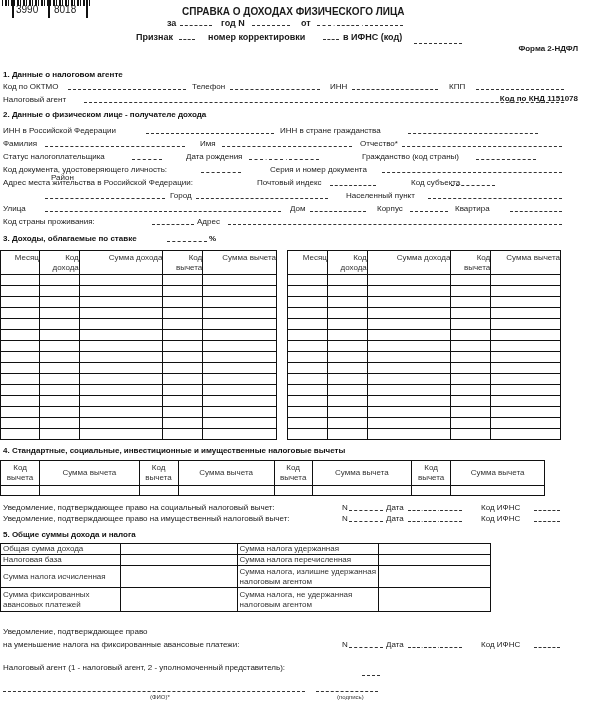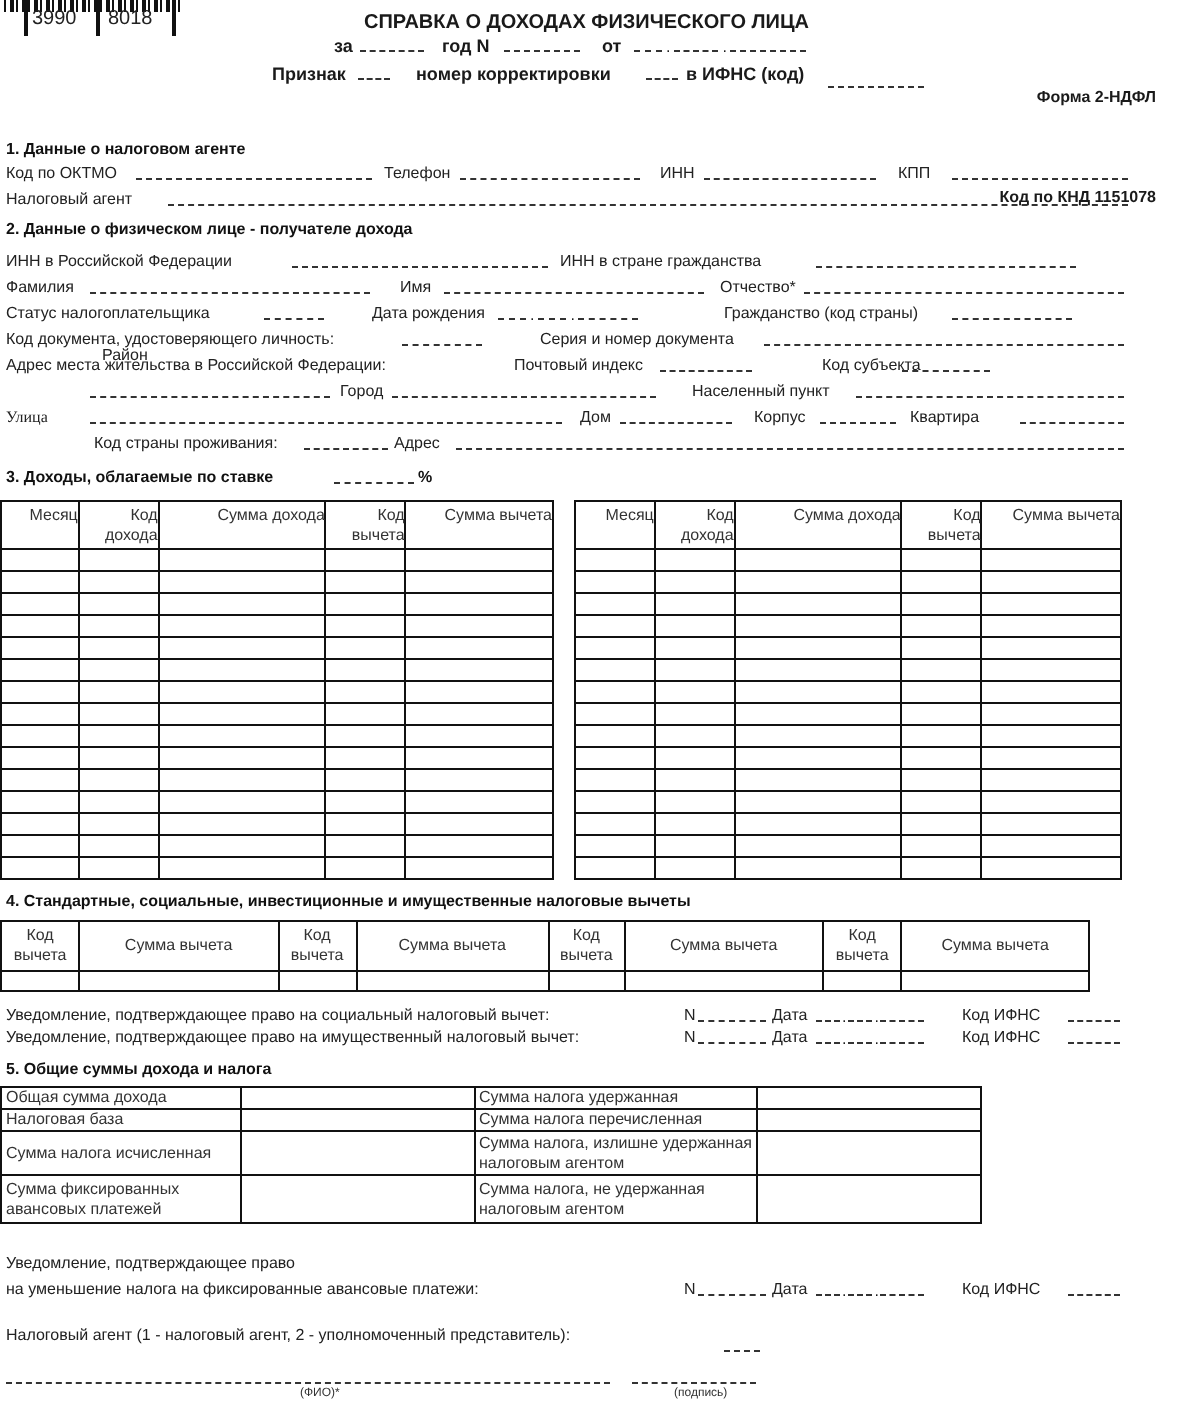--- a/index.html
+++ b/index.html
@@ -100,30 +100,30 @@
 <div class="abs lbl" style="left:387px;top:178px;padding-left:24px;">Код субъекта</div>
 <div class="abs" style="left:451px;top:178px;"><span class="dash" style="width:44px"></span></div>
 
 <div class="abs lbl" style="left:3px;top:173px;padding-left:48px;">Район</div>
 <div class="abs" style="left:45px;top:191px;"><span class="dash" style="width:120px"></span></div>
 <div class="abs lbl" style="left:170px;top:191px;">Город</div>
 <div class="abs" style="left:196px;top:191px;"><span class="dash" style="width:132px"></span></div>
 <div class="abs lbl" style="left:346px;top:191px;">Населенный пункт</div>
 <div class="abs" style="left:428px;top:191px;"><span class="dash" style="width:134px"></span></div>
 
-<div class="abs lbl" style="left:3px;top:204px;font-family:Liberation Serif, serif;">Улица</div>
+<div class="abs lbl" style="left:3px;top:204px;">Улица</div>
 <div class="abs" style="left:45px;top:204px;"><span class="dash" style="width:236px"></span></div>
 <div class="abs lbl" style="left:290px;top:204px;">Дом</div>
 <div class="abs" style="left:310px;top:204px;"><span class="dash" style="width:56px"></span></div>
 <div class="abs lbl" style="left:377px;top:204px;">Корпус</div>
 <div class="abs" style="left:410px;top:204px;"><span class="dash" style="width:38px"></span></div>
 <div class="abs lbl" style="left:455px;top:204px;">Квартира</div>
 <div class="abs" style="left:510px;top:204px;"><span class="dash" style="width:52px"></span></div>
 
-<div class="abs lbl" style="left:3px;top:217px;margin-left:44px;">Код страны проживания:</div>
+<div class="abs lbl" style="left:3px;top:217px;">Код страны проживания:</div>
 <div class="abs" style="left:152px;top:217px;"><span class="dash" style="width:42px"></span></div>
 <div class="abs lbl" style="left:197px;top:217px;">Адрес</div>
 <div class="abs" style="left:228px;top:217px;"><span class="dash" style="width:334px"></span></div>
 
 <div class="abs sect" style="left:3px;top:234px;">3. Доходы, облагаемые по ставке</div>
 <div class="abs" style="left:167px;top:234px;"><span class="dash" style="width:40px"></span></div>
 <div class="abs sect" style="left:209px;top:234px;">%</div>
 
 <table class="inc" style="left:0;top:250px;width:277px;">
   <colgroup>

